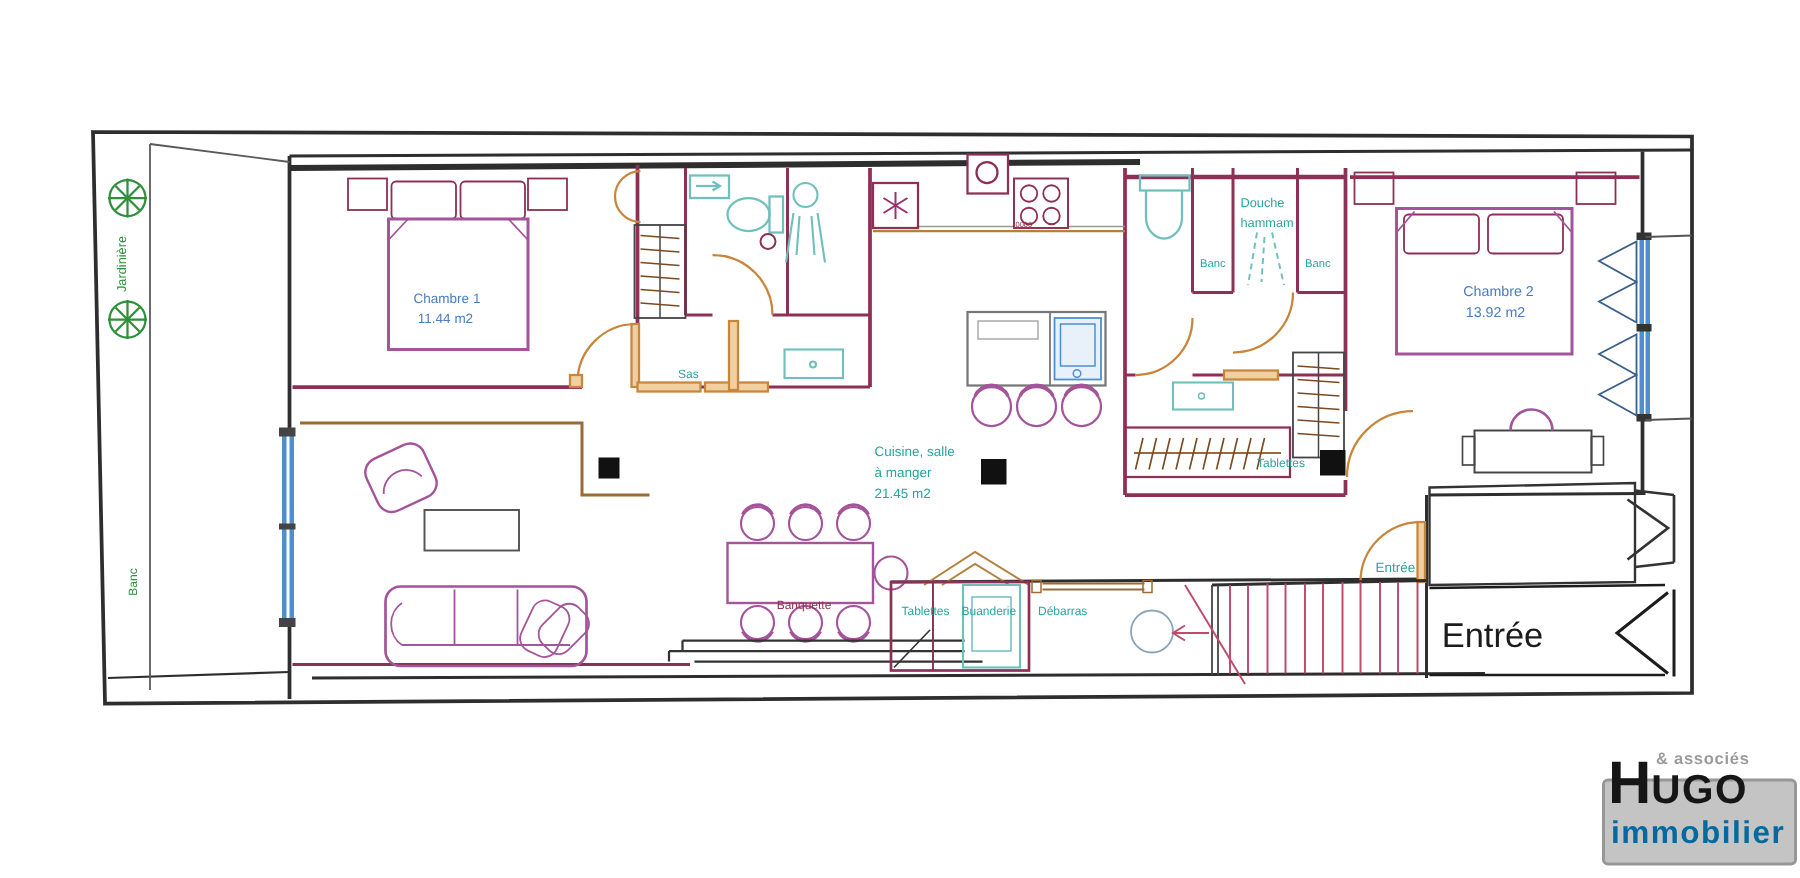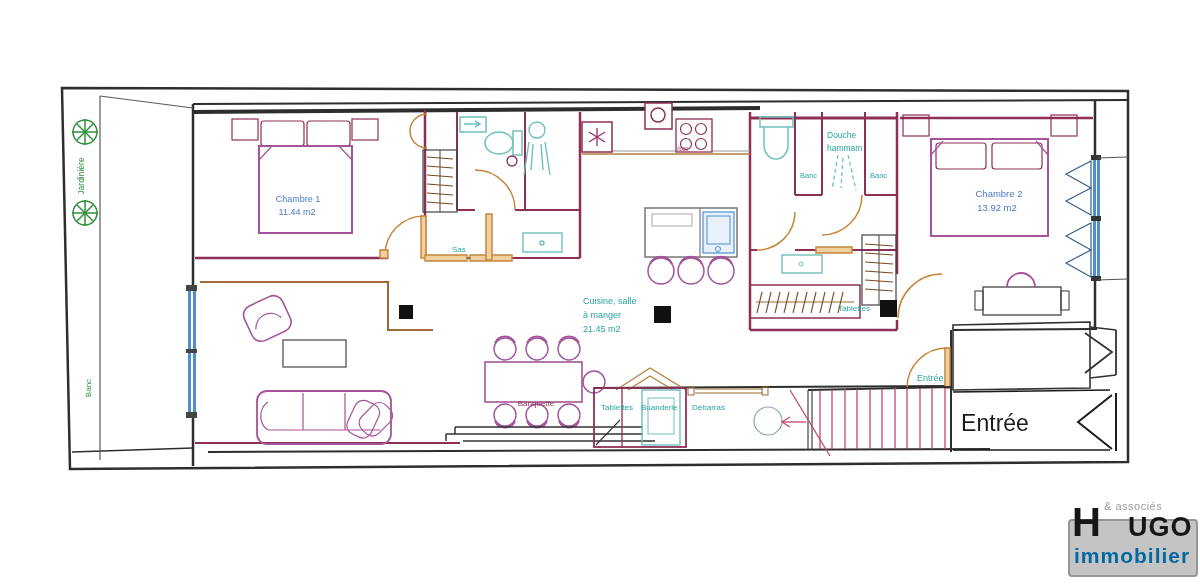--- a/index.html
+++ b/index.html
@@ -3,24 +3,24 @@
 <meta charset="utf-8">
 <style>
   html,body{margin:0;padding:0;background:#ffffff;}
   .canvas{position:relative;width:1200px;height:585px;background:#ffffff;overflow:hidden;
           font-family:"Liberation Sans", sans-serif;}
   svg{position:absolute;left:0;top:0;}
   svg text{font-family:"Liberation Sans", sans-serif;}
   .logo{position:absolute;left:1058px;top:494px;width:140px;height:86px;}
   .logo-box{position:absolute;left:10px;top:25px;width:126px;height:54px;background:#c4c4c4;
             border:2px solid #979797;border-radius:4px;}
-  .logo-tagline{position:absolute;left:46px;top:6px;font-size:11px;color:#9b9b9b;font-weight:normal;letter-spacing:0.5px;}
+  .logo-tagline{position:absolute;left:46px;top:6px;font-size:11px;color:#9b9b9b;font-weight:bold;letter-spacing:0.5px;}
   .logo-name{position:absolute;left:14px;top:8px;color:#161616;font-weight:bold;display:flex;align-items:baseline;}
   .logo-name .h{font-size:40px;line-height:1;}
-  .logo-name .rest{font-size:27px;line-height:1;letter-spacing:1px;margin-left:27px;}
+  .logo-name .rest{font-size:27px;line-height:1;letter-spacing:1px;}
   .logo-sub{position:absolute;left:16px;top:50px;font-size:21px;color:#0369a1;font-weight:bold;letter-spacing:1px;}
 </style>
 </head>
 <body>
 
 <div class="canvas">
 <svg width="1200" height="585" viewBox="0 0 1200 585">
 
   <g stroke="#2e2e2e" fill="none">
     <polygon points="62,88 1128,91 1128,462 70,469" stroke-width="2.5"></polygon>

